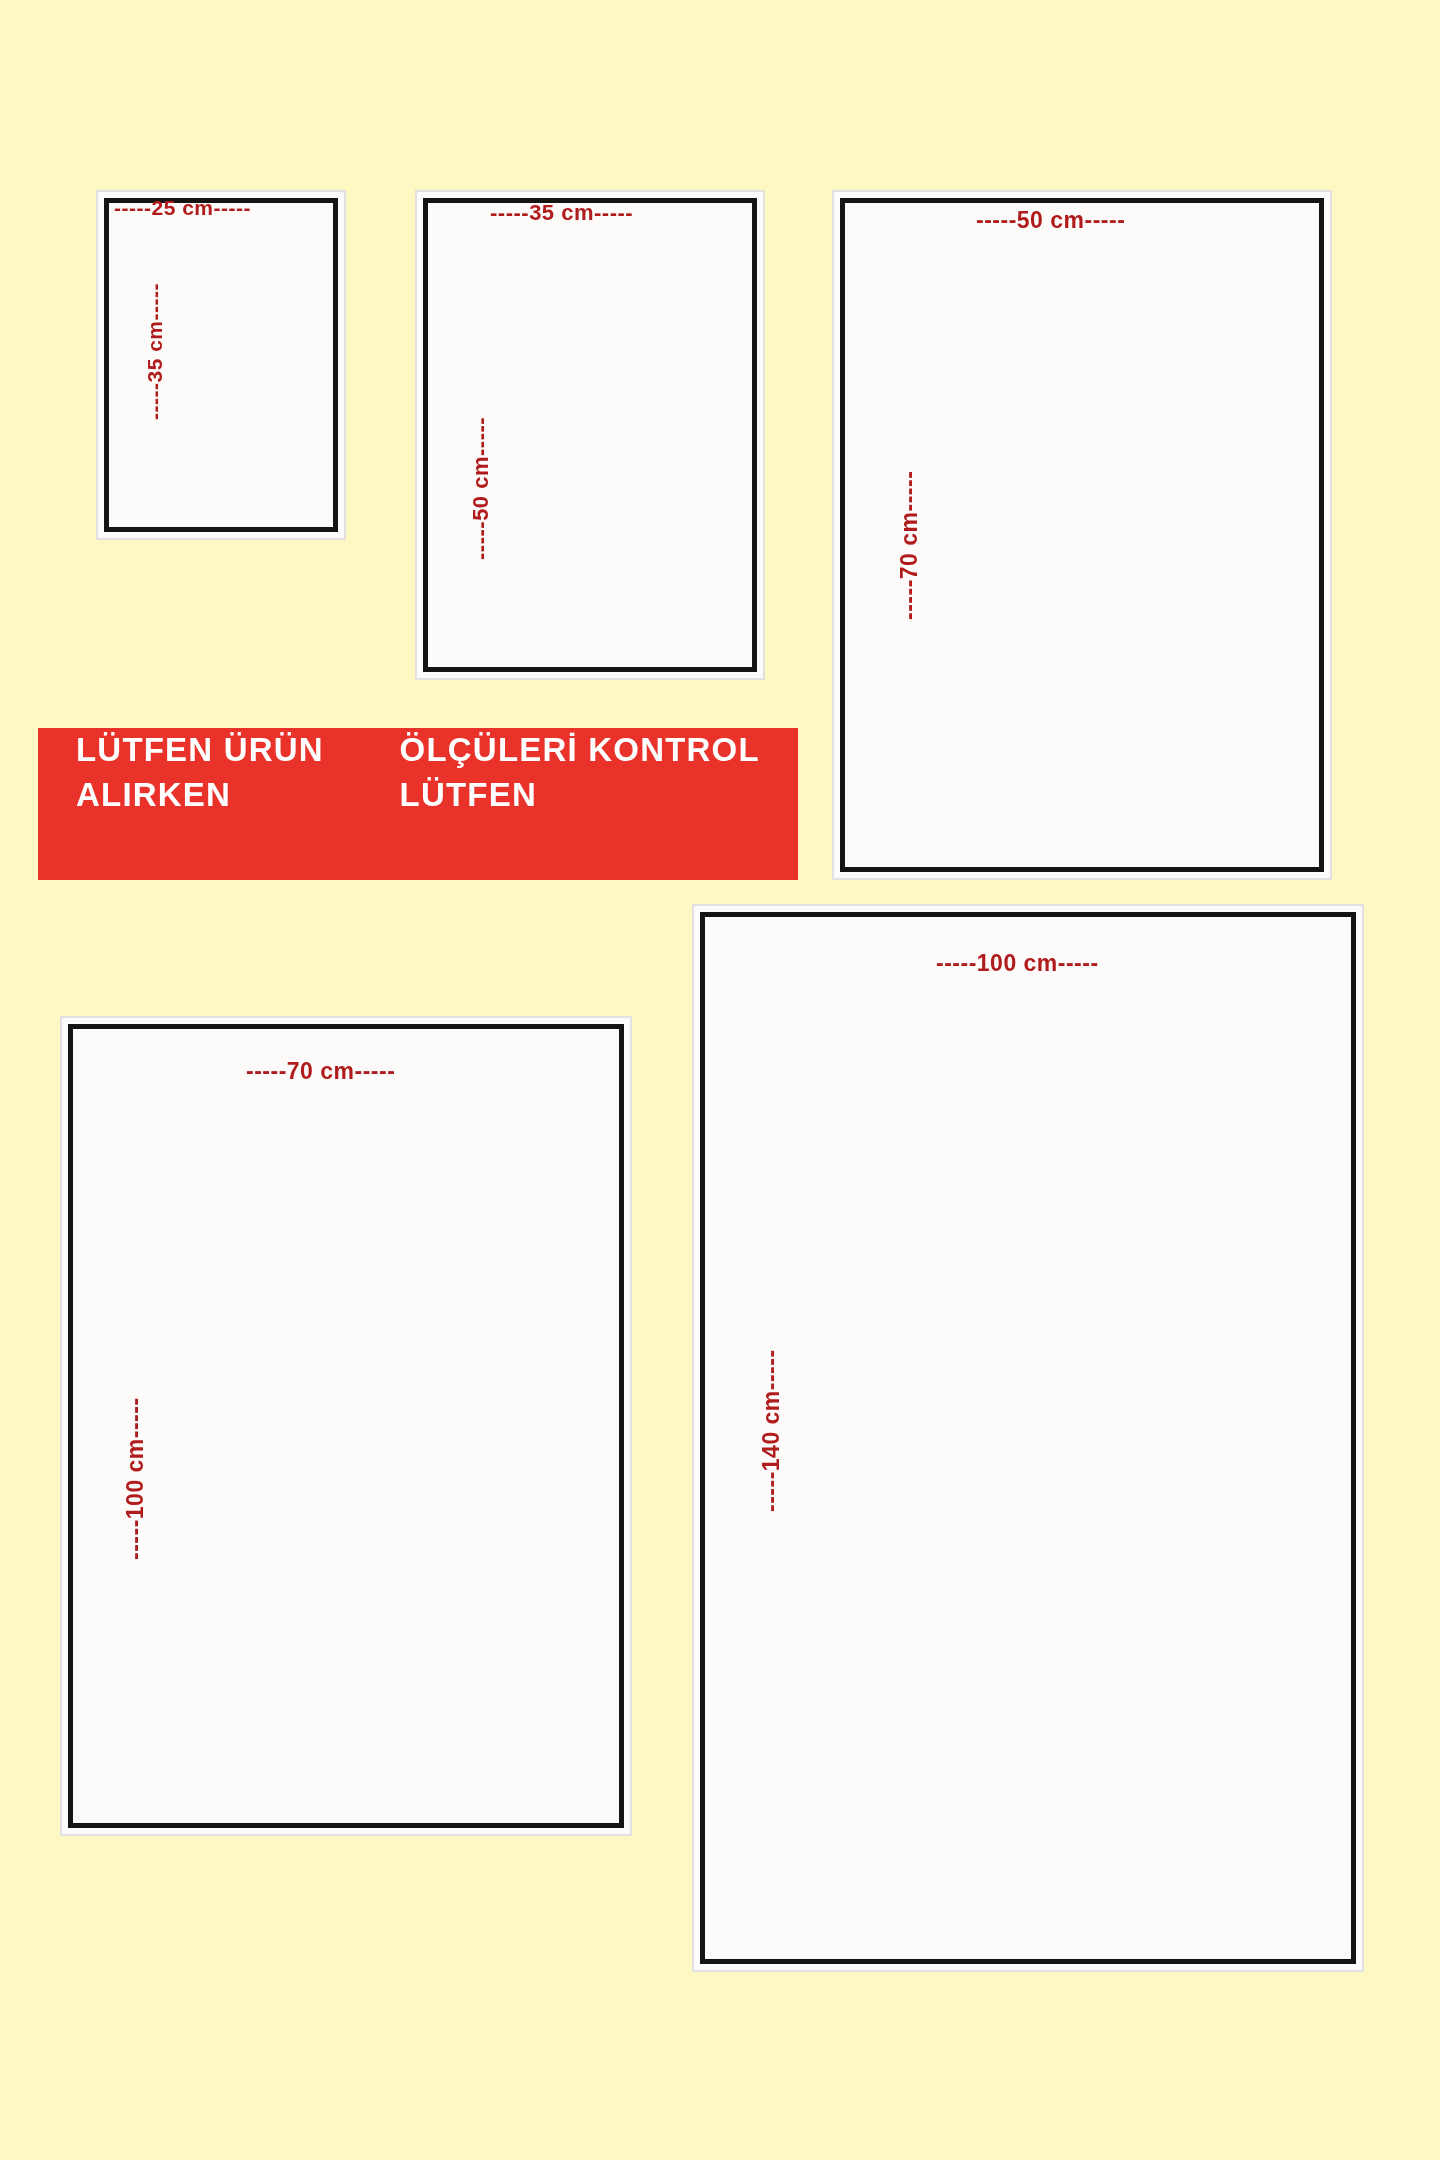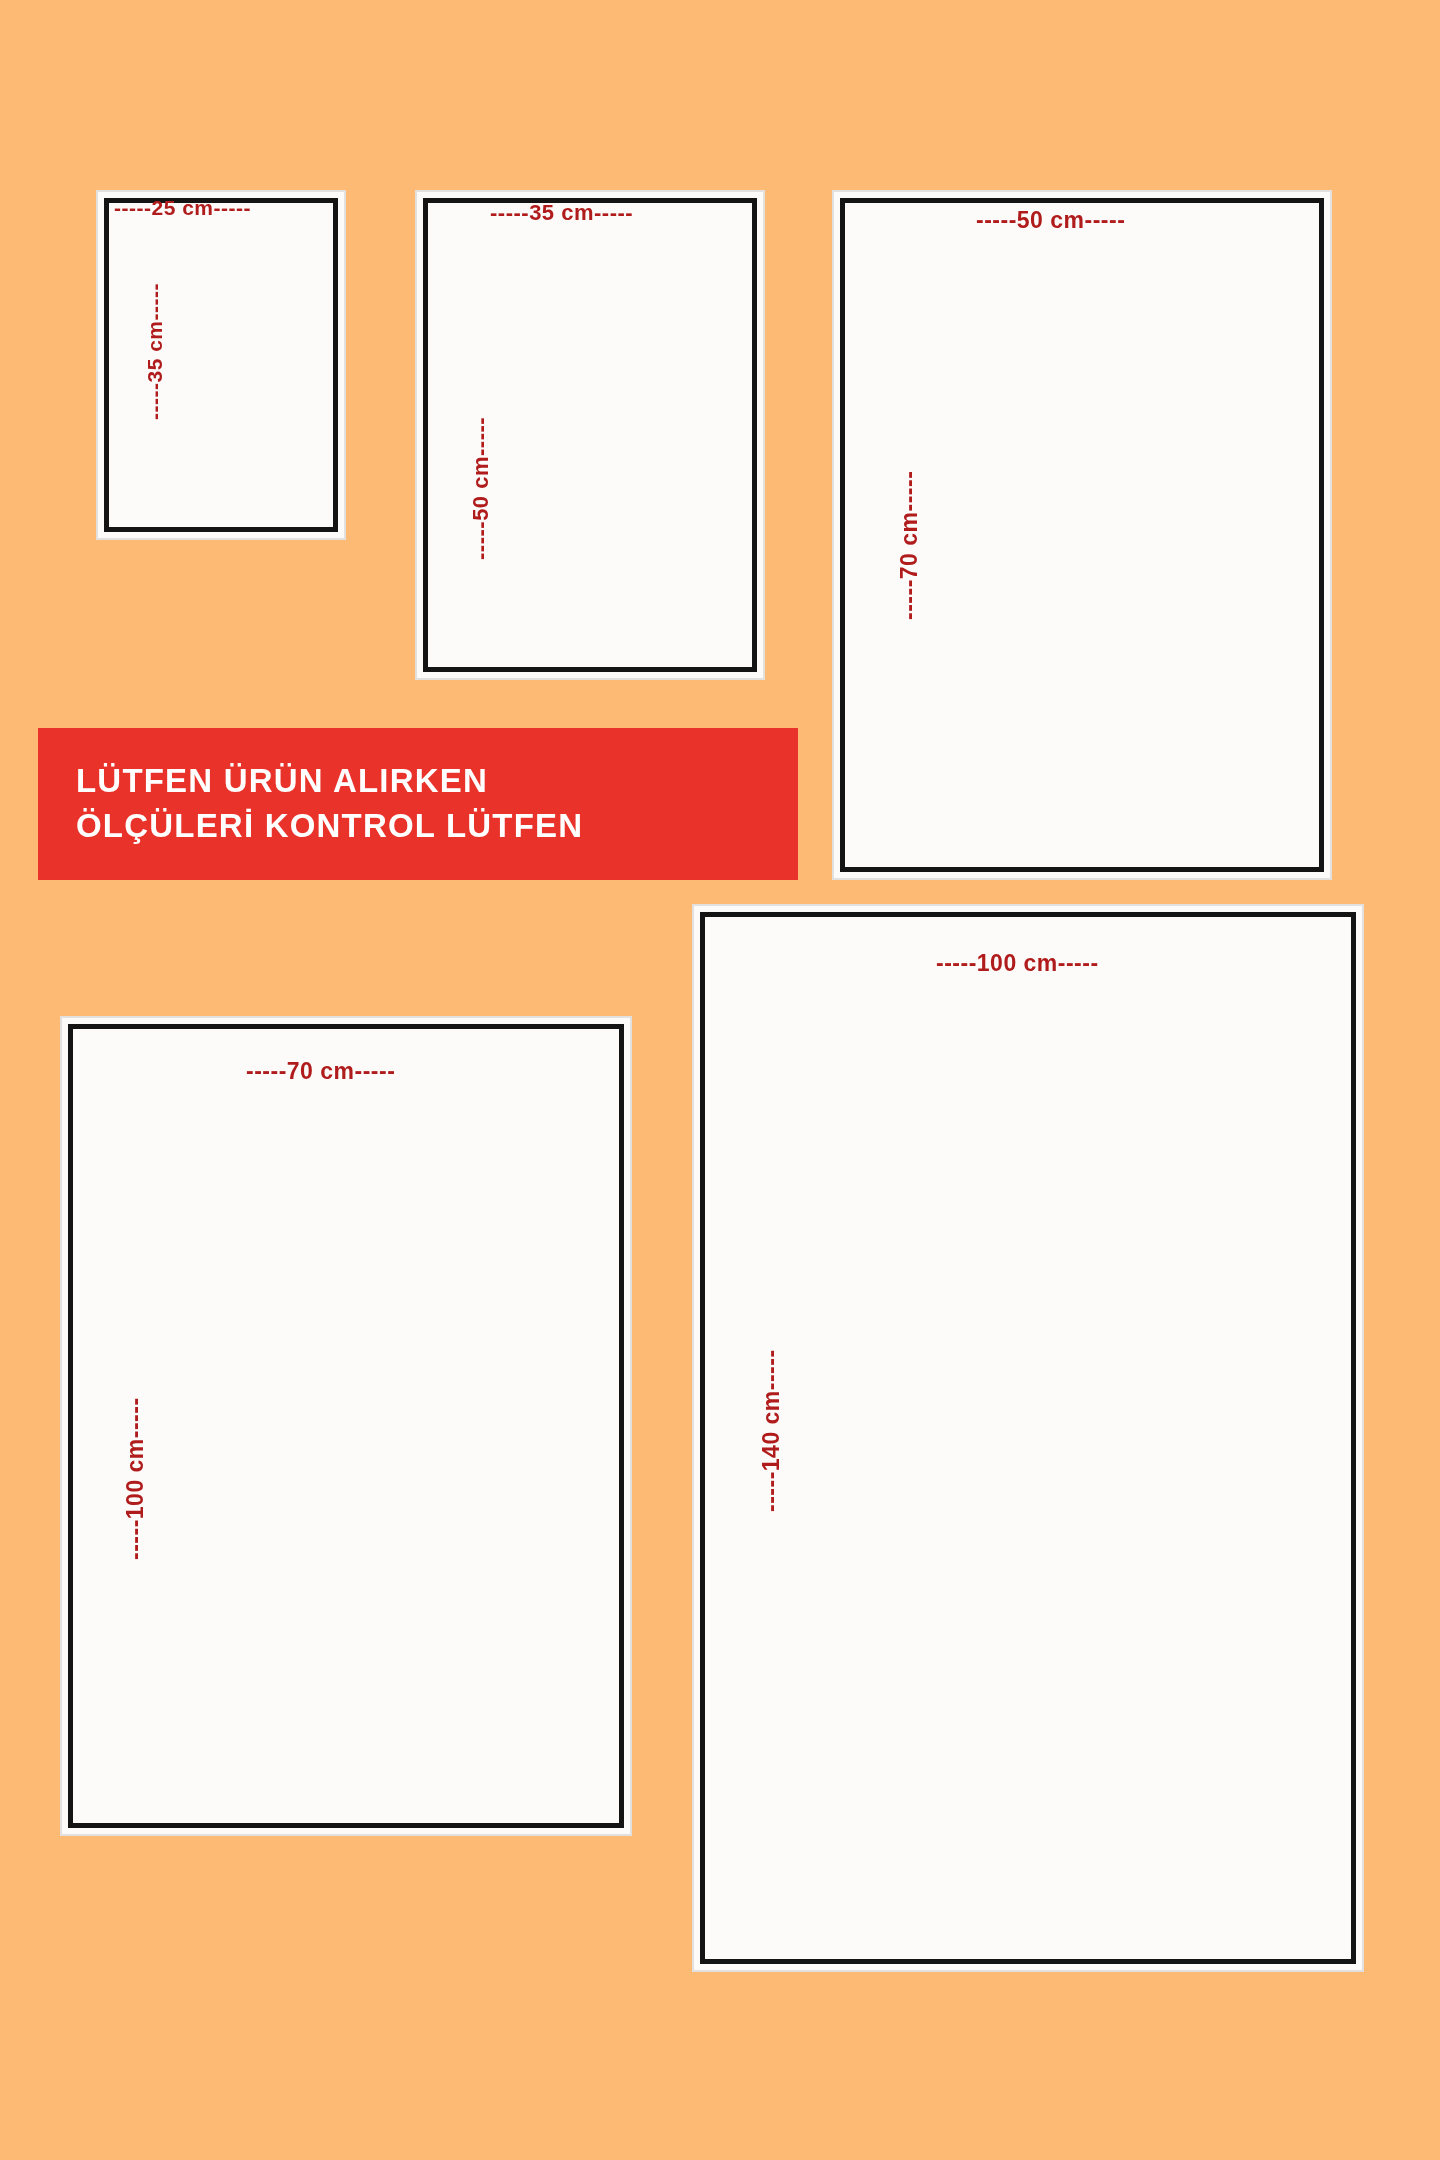--- a/index.html
+++ b/index.html
@@ -10,21 +10,21 @@
     width: 1440px;
     height: 2160px;
     background: #ffffff;
     font-family: "Liberation Sans", sans-serif;
     overflow: hidden;
   }
   #canvas {
     position: relative;
     width: 1440px;
     height: 2160px;
-    background: #fdba74;
+    background: #fef9c3;
   }
 
   
   .frame {
     position: absolute;
     background: #fdfbfa;
     border: 2px solid #e3e1e0;
     box-sizing: border-box;
   }
   .frame .inner {
@@ -50,21 +50,21 @@
   .dim-v {
     transform-origin: 0 0;
     transform: rotate(-90deg);
   }
 
   
   #warning-banner {
     position: absolute;
     background: #e8322a;
     display: flex;
-    flex-direction: column;
+    flex-direction: row;
     justify-content: center;
     padding-left: 38px;
     box-sizing: border-box;
   }
   #warning-banner .line {
     color: #ffffff;
     font-weight: bold;
     font-family: "Liberation Sans", sans-serif;
     font-size: 33px;
     letter-spacing: 1.2px;

